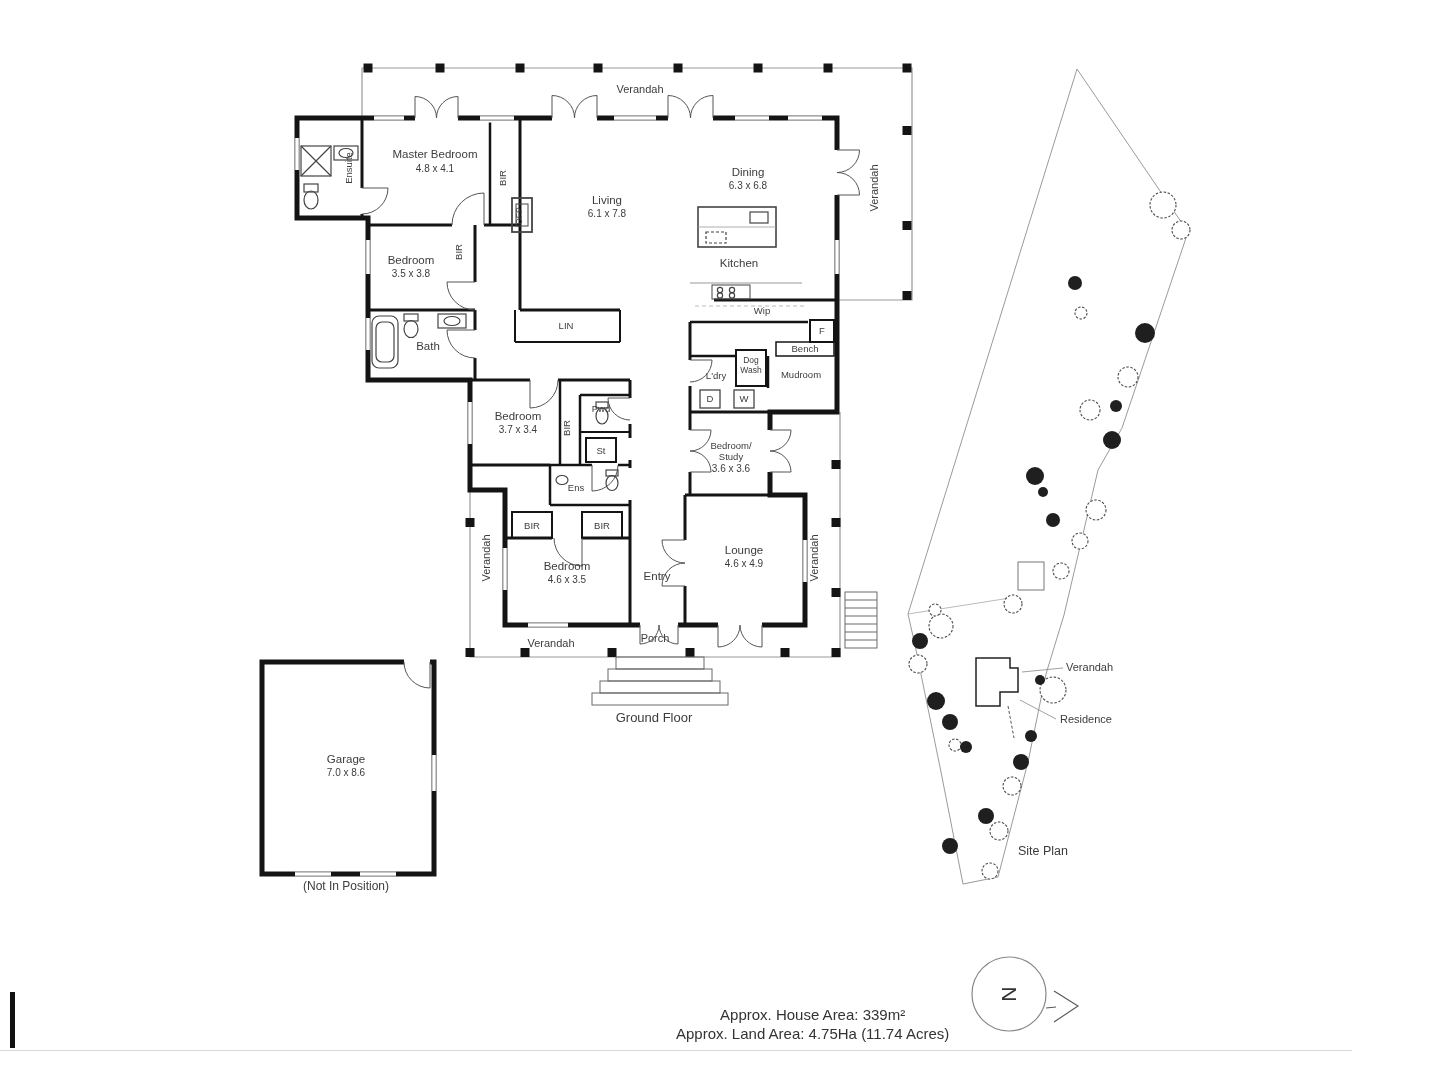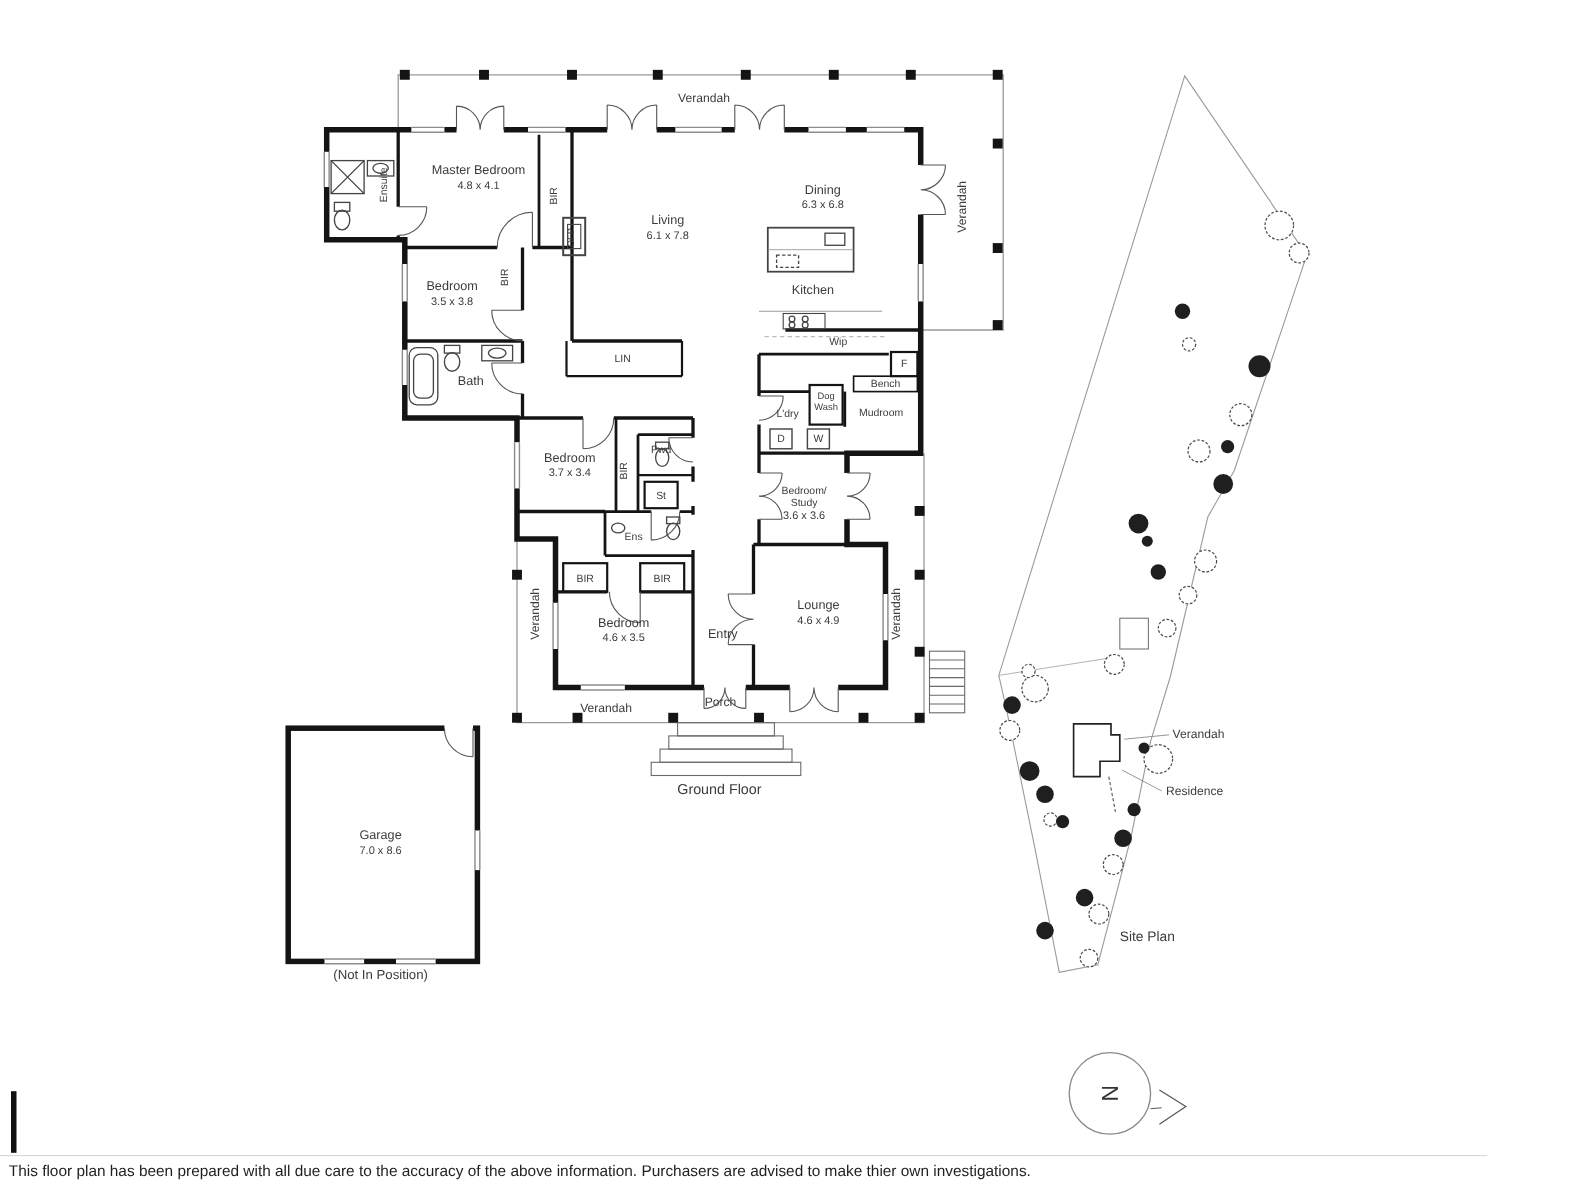--- a/index.html
+++ b/index.html
@@ -345,15 +345,18 @@
 
   <g>
     <circle cx="1009" cy="994" r="37" fill="#fff" stroke="#888" stroke-width="1.2"></circle>
     <text x="1009" y="1001" text-anchor="middle" transform="rotate(90 1009 994)" style="font-size:21px;fill:#333;">N</text>
     <path d="M 1046,1008 L 1056,1007" stroke="#555" stroke-width="1" fill="none"></path>
     <path d="M 1054,991 L 1078,1006 L 1054,1022" fill="none" stroke="#555" stroke-width="1.1"></path>
   </g>
 </svg>
 
   <div class="footer-bar"></div>
+  <div class="footer-areas">
+    <div>Approx. House Area: 339m²</div>
+    <div>Approx. Land Area: 4.75Ha (11.74 Acres)</div>
+  </div>
   <div class="footer-rule"></div>
-  <div class="footer-disclaimer">This floor plan has been prepared with all due care to the accuracy of the above information. Purchasers are advised to make thier own investigations.</div>
 </div>
 
 </body></html>

